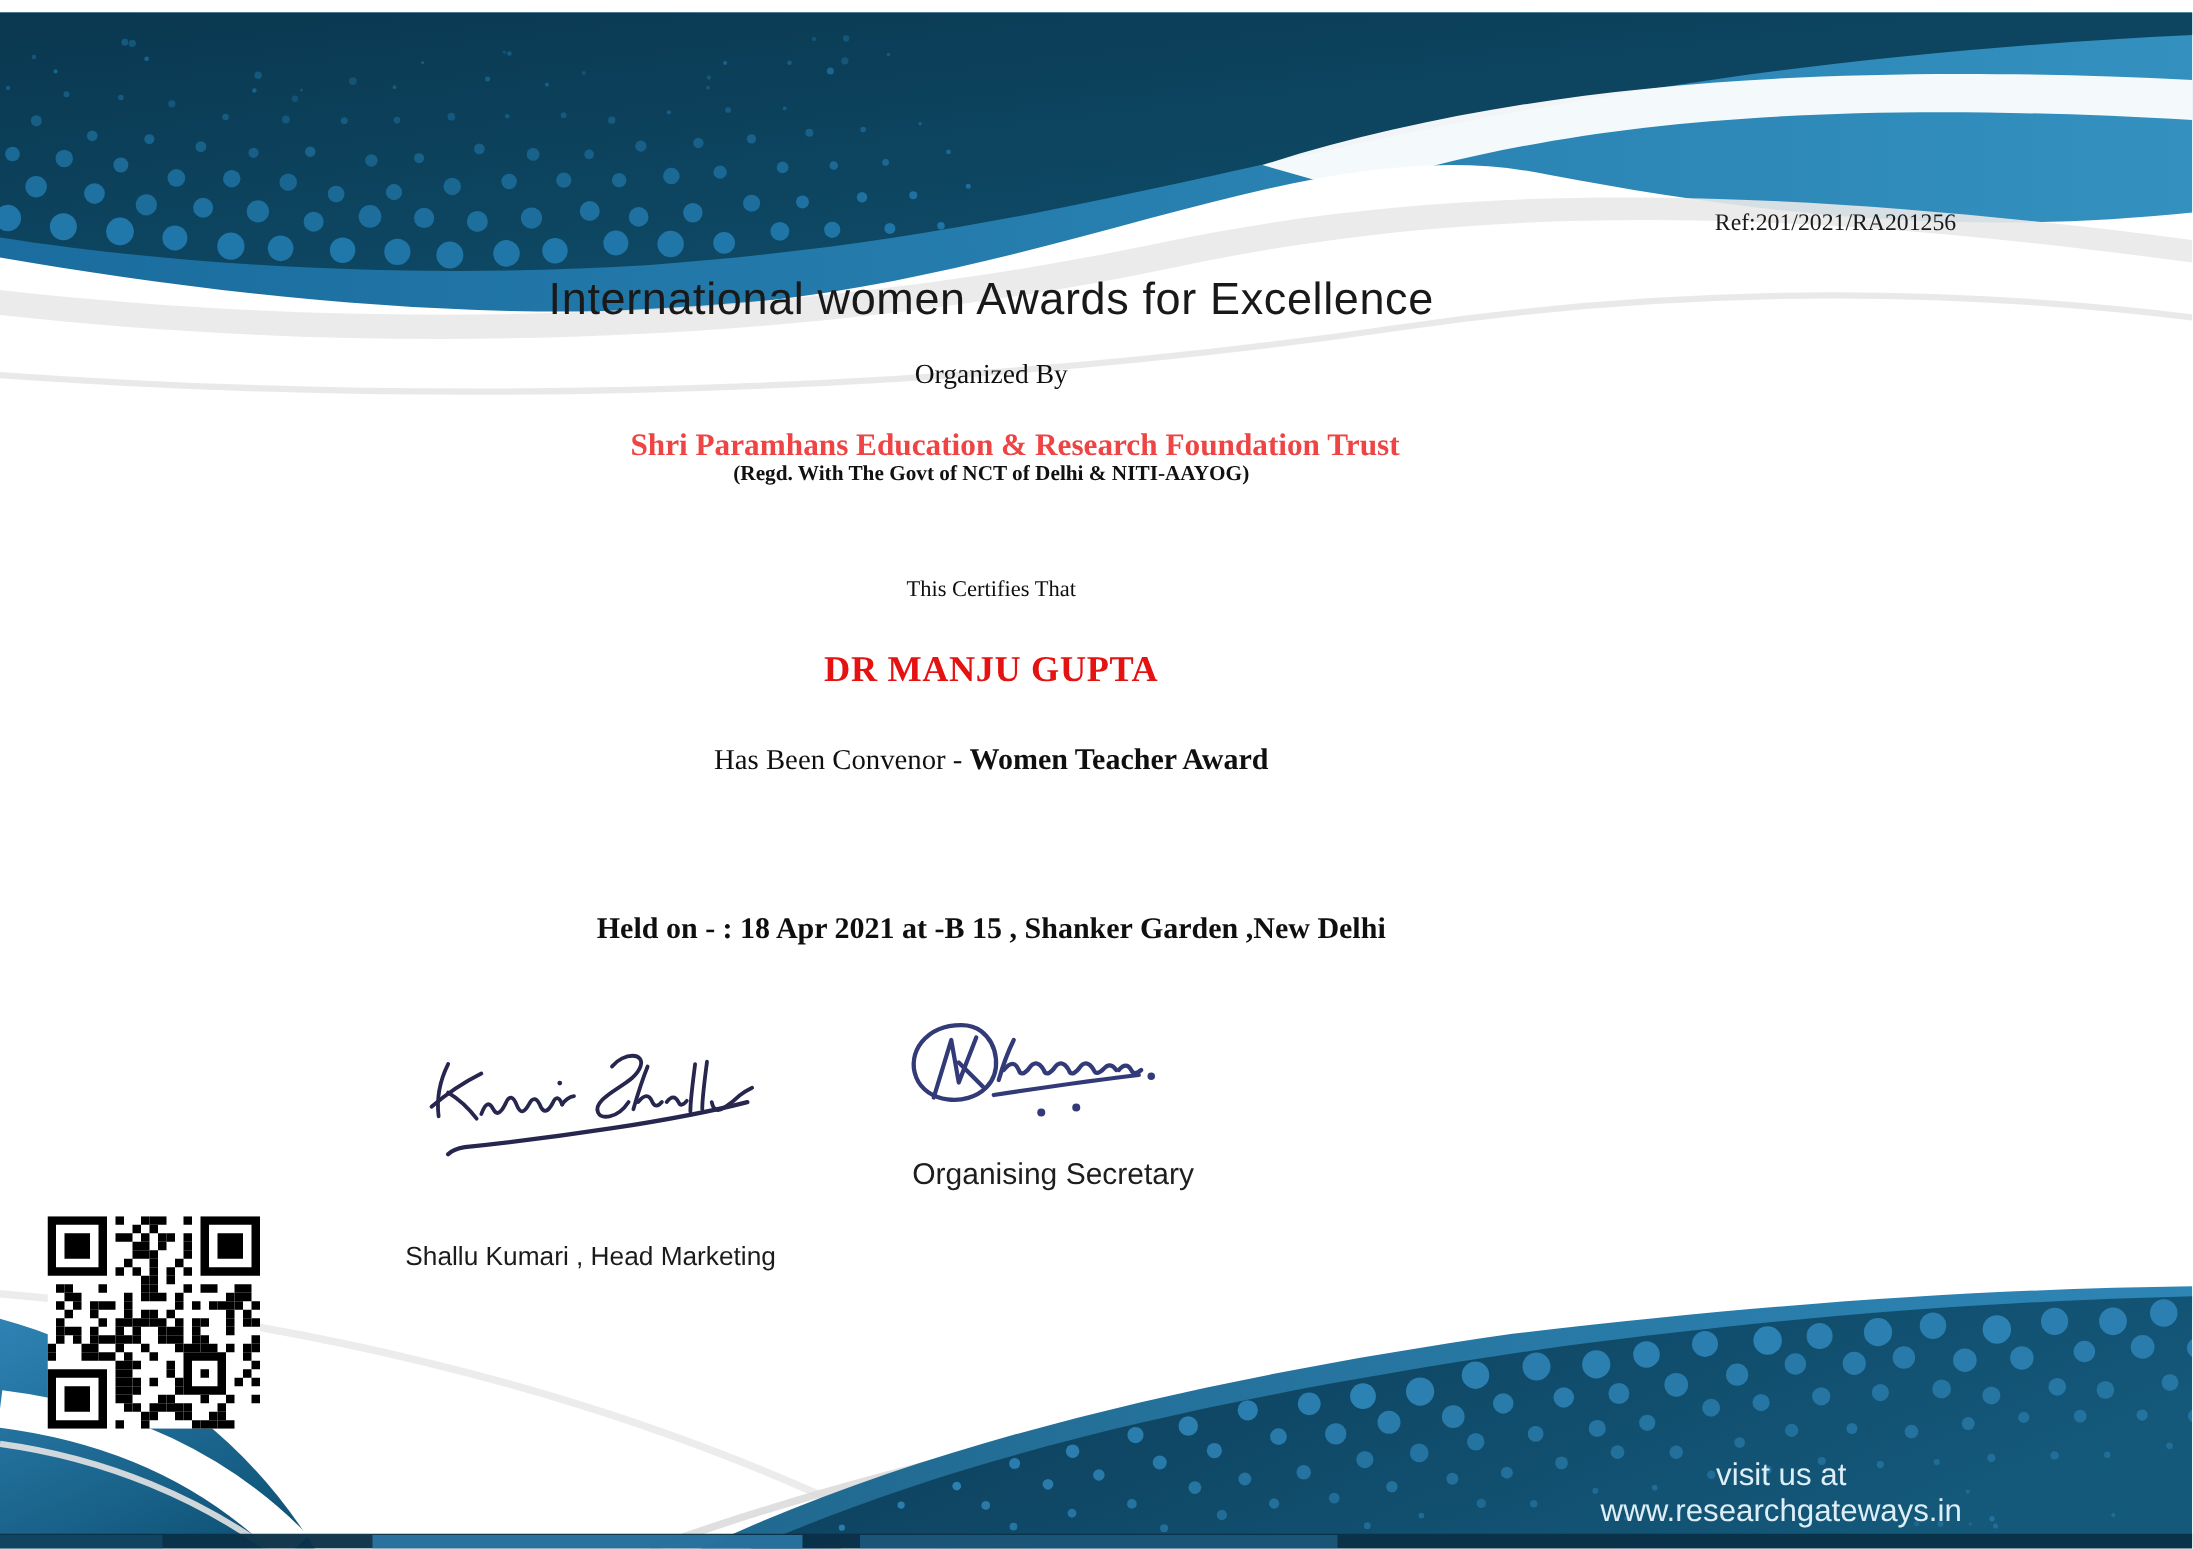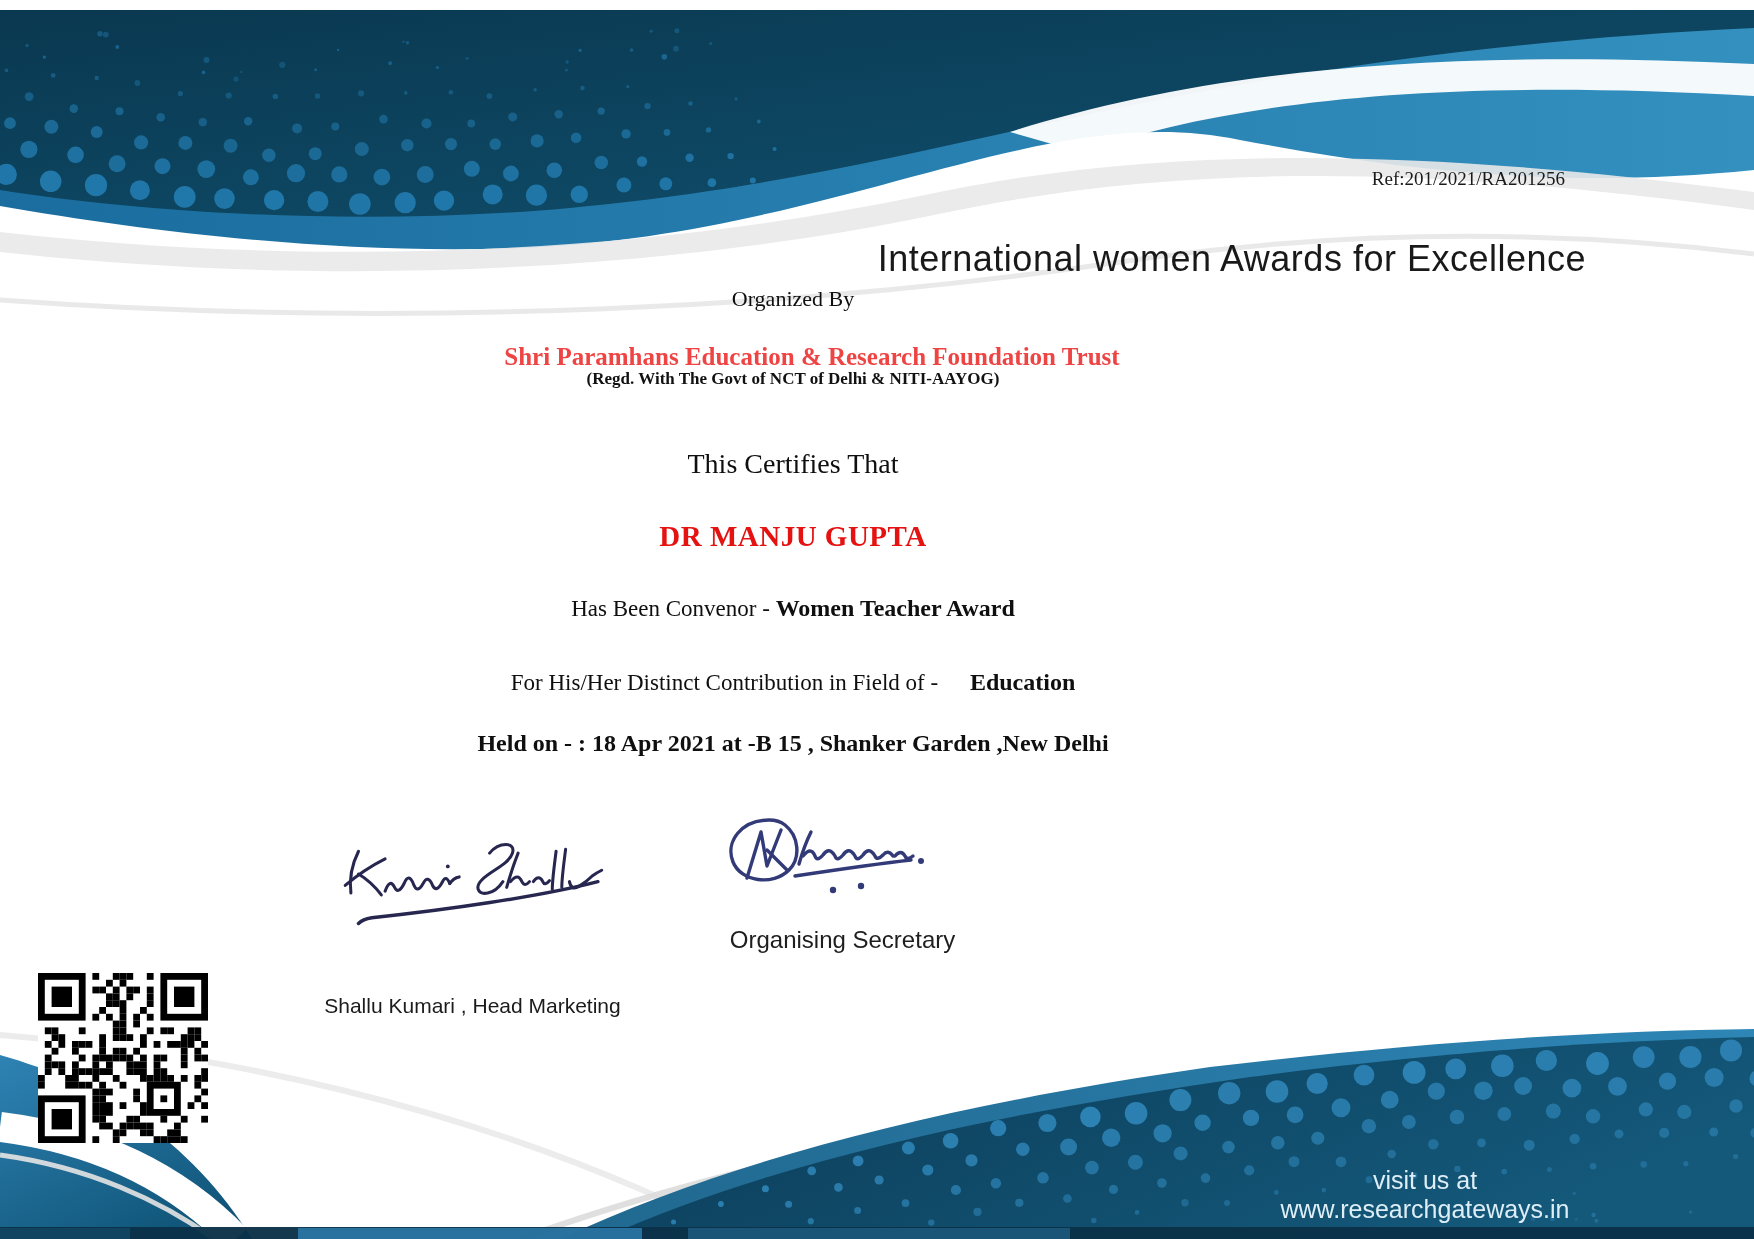--- a/index.html
+++ b/index.html
@@ -4,25 +4,25 @@
 <style>
   html,body{margin:0;padding:0;background:#ffffff;}
   .page{position:relative;width:1754px;height:1239px;background:#ffffff;overflow:hidden;
         font-family:"Liberation Serif",serif;}
   .deco{position:absolute;left:0;pointer-events:none;}
   .deco.top{top:0;}
   .deco.bottom{bottom:0;}
   .ref{position:absolute;top:168px;right:189px;font-size:19px;color:#1a1a1a;
        font-family:"Liberation Serif",serif;}
   .line{position:absolute;left:0;width:1586px;text-align:center;color:#0f0f0f;}
-  .title{top:238px;font-family:"Liberation Sans",sans-serif;font-size:36px;color:#191919;letter-spacing:0.5px;text-align:right;}
+  .title{top:218px;font-family:"Liberation Sans",sans-serif;font-size:36px;color:#191919;letter-spacing:0.5px;}
   .organized{top:286px;font-size:22px;}
   .orgname{top:343px;font-size:25px;font-weight:bold;color:#ef4444;padding-left:19px;}
   .regd{top:369px;font-family:Liberation Serif, serif;font-size:17px;font-weight:bold;color:#111111;}
-  .certifies{top:448px;font-size:28px;}
+  .certifies{top:461px;font-size:18px;}
   .recipient{top:520px;font-size:29px;font-weight:bold;color:#e41210;letter-spacing:0.5px;}
   .awarded{top:595px;font-size:23px;}
   .awarded .b{font-size:24px;font-weight:bold;}
   .field{top:669px;font-size:23px;}
   .field .b{font-size:24px;font-weight:bold;margin-left:26px;}
   .held{top:730px;font-size:24px;font-weight:bold;}
   .sig-svg{position:absolute;}
   .sig-left{left:330px;top:832px;}
   .sig-right{left:700px;top:806px;}
   .sig-label{position:absolute;text-align:center;font-family:"Liberation Sans",sans-serif;color:#1e1e1e;}
@@ -321,21 +321,20 @@
 
   <div class="line title">International women Awards for Excellence</div>
   <div class="line organized">Organized By</div>
   <div class="line orgname">Shri Paramhans Education &amp; Research Foundation Trust</div>
   <div class="line regd">(Regd. With The Govt of NCT of Delhi &amp; NITI-AAYOG)</div>
   <div class="line certifies">This Certifies That</div>
   <div class="line recipient">DR MANJU GUPTA</div>
 
   <div class="line awarded"><span>Has Been Convenor - </span><span class="b">Women Teacher Award</span></div>
 
-  <div class="line field"><span>For His/Her Distinct Contribution in Field of - </span><span class="b">Education</span></div>
 
   <div class="line held">Held on - : 18 Apr 2021 at -B 15 , Shanker Garden ,New Delhi</div>
 
   <svg class="sig-svg sig-left" width="285" height="105" viewBox="0 0 300 110">
     <g stroke="#26264f" stroke-width="3.2" fill="none" stroke-linecap="round">
       <path d="M22,64 C20,48 24,32 30,20"></path>
       <path d="M16,56 C30,44 46,34 58,28"></path>
       <path d="M30,44 C40,50 48,58 54,66"></path>
       <path d="M58,62 Q63,48 68,58 Q72,66 78,54 Q83,42 88,55 Q92,65 98,54 Q103,44 108,56 Q112,64 118,53 Q122,44 126,54"></path>
       <path d="M126,54 Q130,48 136,47"></path>

